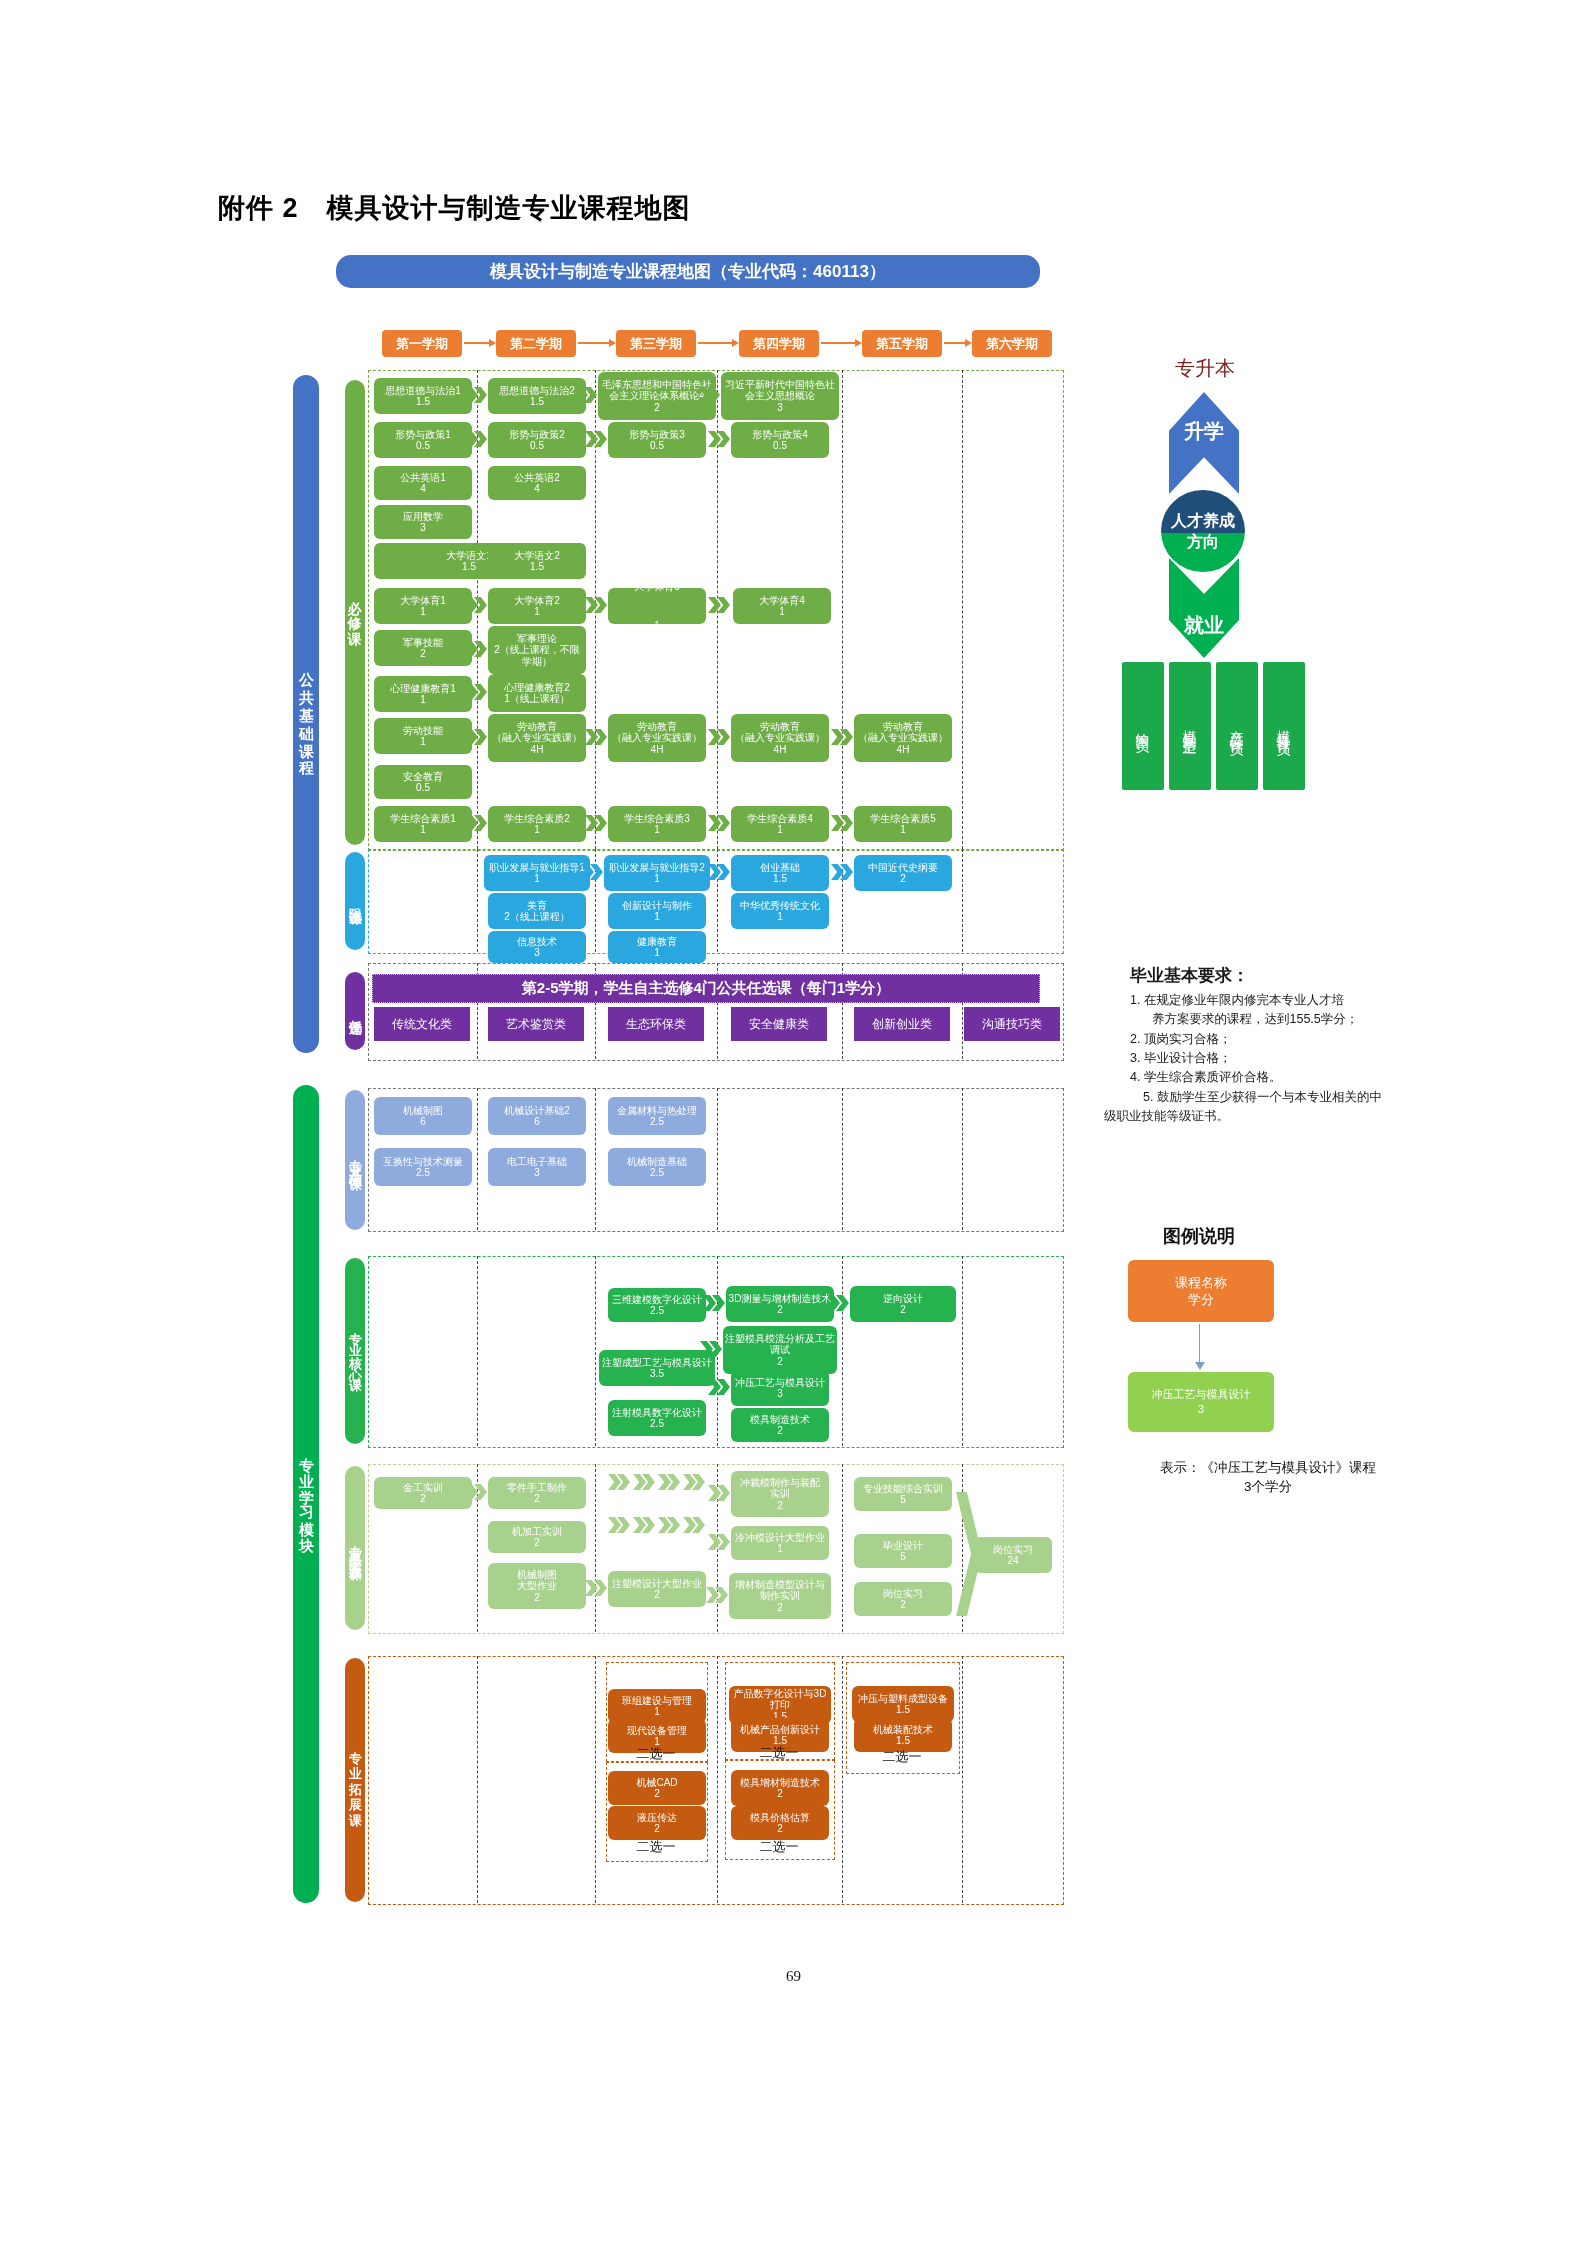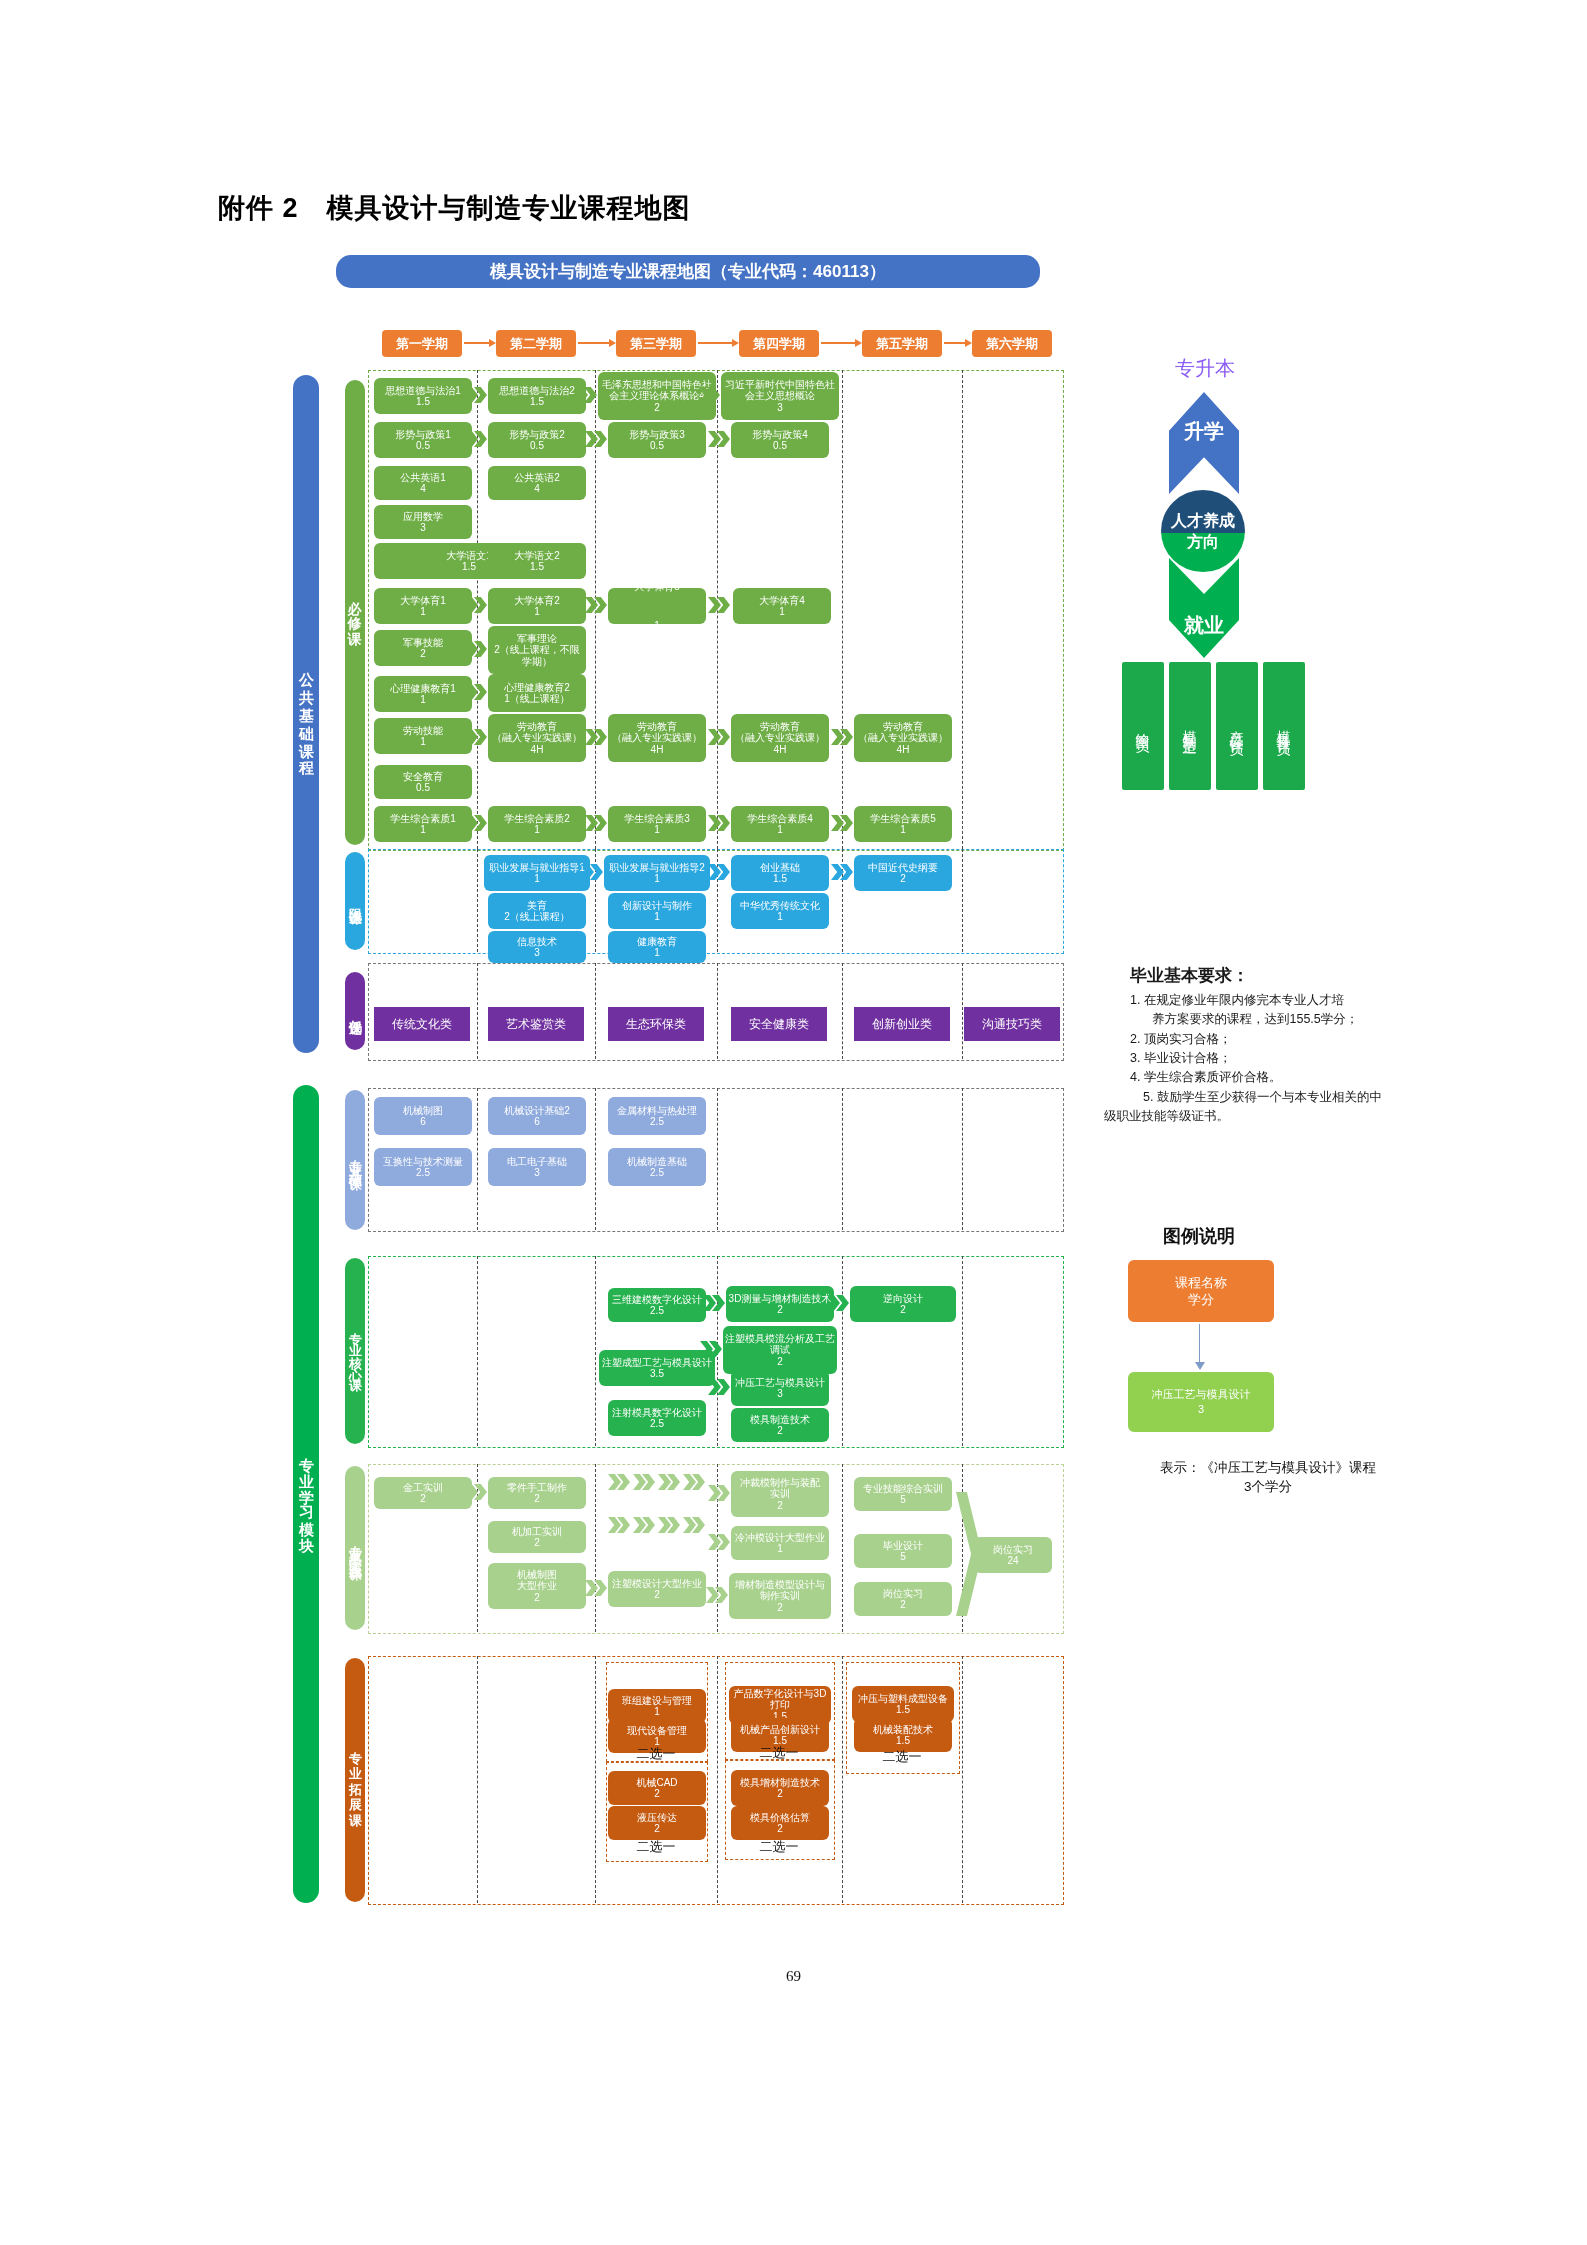--- a/index.html
+++ b/index.html
@@ -45,22 +45,24 @@
   <div class="vbar" style="left:293px;top:1085px;width:26px;height:818px;background:#00B050;border-radius:13px;font-size:15px;letter-spacing:16px;">专业学习模块</div>
 
   <div class="vbar" style="left:345px;top:380px;width:20px;height:465px;background:#6FAE46;border-radius:10px;font-size:14px;letter-spacing:16px;">必修课</div>
   <div class="vbar" style="left:345px;top:852px;width:20px;height:98px;background:#2BA7DF;border-radius:10px;font-size:13px;letter-spacing:2px;">限选课</div>
   <div class="vbar" style="left:345px;top:972px;width:20px;height:78px;background:#7030A0;border-radius:10px;font-size:13px;letter-spacing:1px;">任选课</div>
   <div class="vbar" style="left:345px;top:1090px;width:20px;height:140px;background:#8FAADC;border-radius:10px;font-size:13px;letter-spacing:5px;">专业基础课</div>
   <div class="vbar" style="left:345px;top:1258px;width:20px;height:186px;background:#26B24E;border-radius:10px;font-size:13px;letter-spacing:12px;">专业核心课</div>
   <div class="vbar" style="left:345px;top:1466px;width:20px;height:164px;background:#A9D18E;border-radius:10px;font-size:13px;letter-spacing:4px;">专业集中实践课</div>
   <div class="vbar" style="left:345px;top:1658px;width:20px;height:244px;background:#C55A11;border-radius:10px;font-size:13px;letter-spacing:16px;">专业拓展课</div>
 
-
-  <div class="abs" style="left:1150px;top:355px;width:110px;text-align:center;font-size:20px;color:#8b5cf6;">专升本</div>
+  <div class="abs" style="left:372px;top:974px;width:666px;height:27px;background:#7030A0;border:1.5px dotted #cbb3de;color:#fff;
+              font-weight:bold;font-size:15px;display:flex;align-items:center;justify-content:center;z-index:4;">第2-5学期，学生自主选修4门公共任选课（每门1学分）</div>
+
+  <div class="abs" style="left:1150px;top:355px;width:110px;text-align:center;font-size:20px;color:#7f1d1d;">专升本</div>
   <div class="abs" style="left:1169px;top:392px;width:70px;height:102px;background:#4472C4;
               clip-path:polygon(50% 0,100% 38%,100% 100%,50% 64%,0 100%,0 38%);"></div>
   <div class="abs white" style="left:1169px;top:418px;width:70px;text-align:center;font-weight:bold;font-size:20px;z-index:2;">升学</div>
   <div class="abs" style="left:1161px;top:490px;width:84px;height:82px;border-radius:50%;z-index:2;display:flex;flex-direction:column;
               align-items:center;justify-content:center;background:linear-gradient(180deg,#1F4E79 0 52%,#00B050 52% 100%);">
     <div class="white" style="font-weight:bold;font-size:16px;line-height:21px;">人才养成</div>
     <div class="white" style="font-weight:bold;font-size:16px;line-height:21px;">方向</div>
   </div>
   <div class="abs" style="left:1169px;top:558px;width:70px;height:100px;background:#00B050;
               clip-path:polygon(0 0,50% 36%,100% 0,100% 62%,50% 100%,0 62%);"></div>

